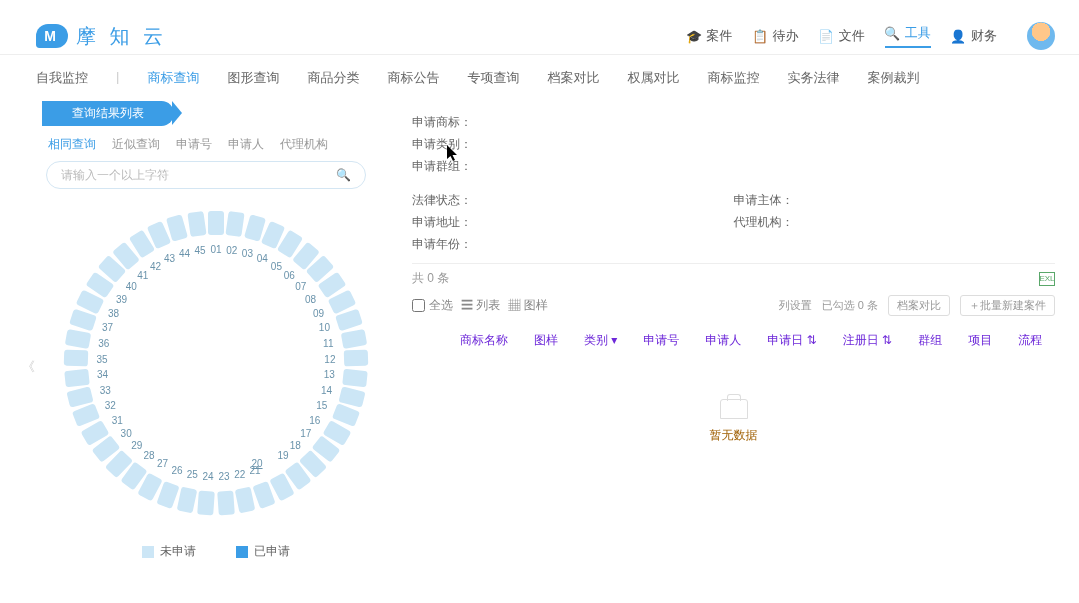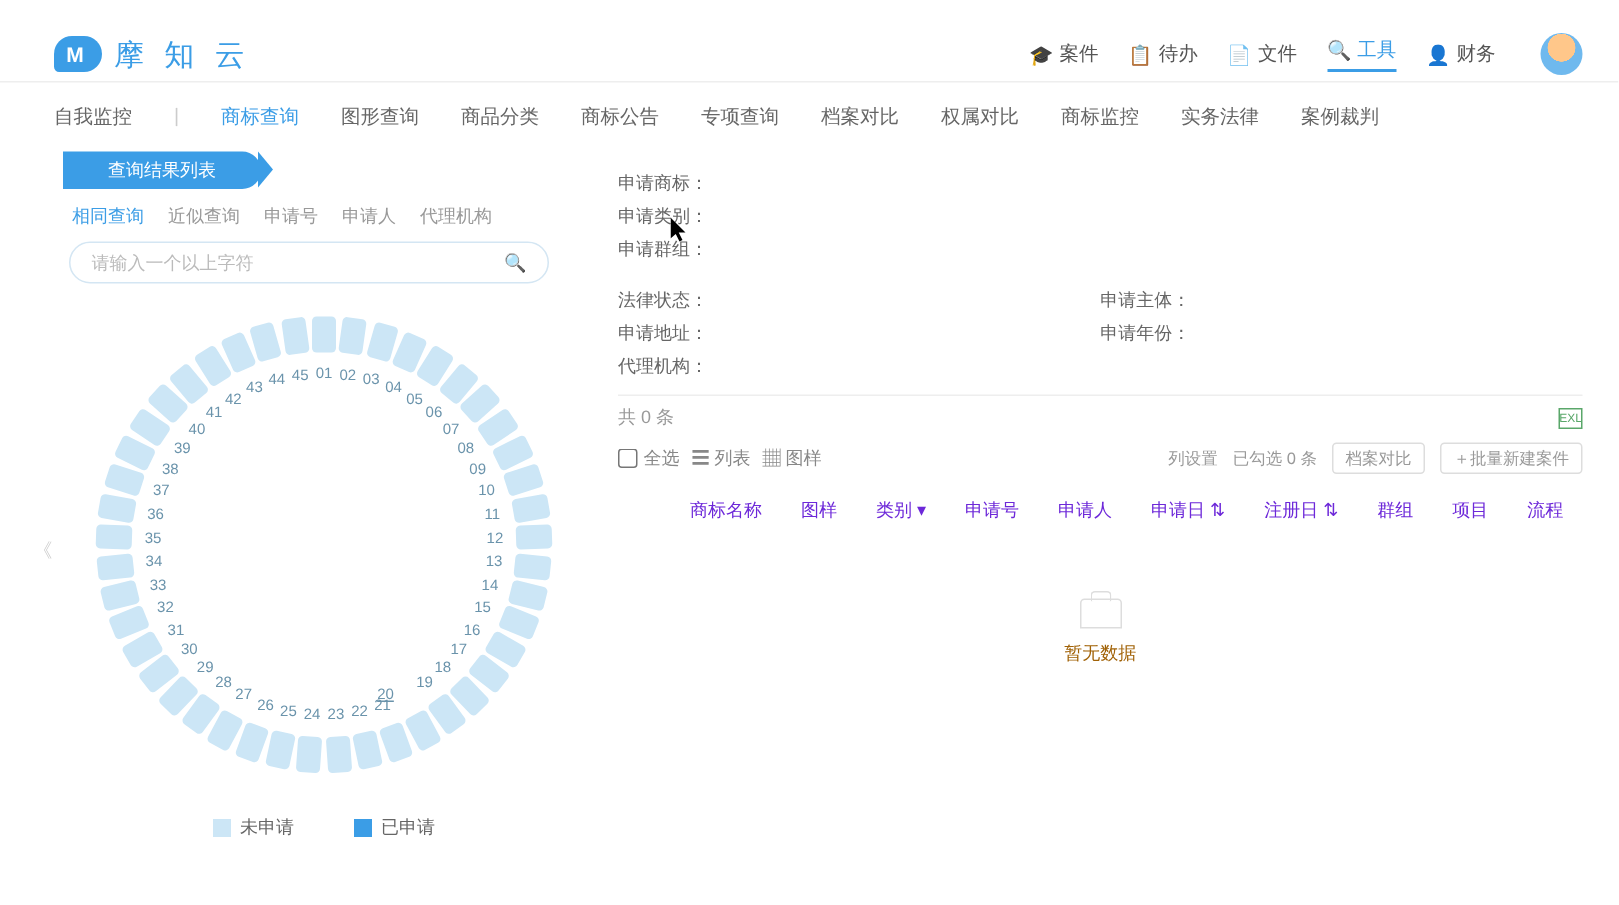--- a/index.html
+++ b/index.html
@@ -220,22 +220,22 @@
 
   <div class="right">
     <div class="fields">
       <div class="field full">申请商标：</div>
       <div class="field full">申请类别：</div>
       <div class="field full">申请群组：</div>
       <div class="field full" style="height:12px"></div>
       <div class="field">法律状态：</div>
       <div class="field">申请主体：</div>
       <div class="field">申请地址：</div>
+      <div class="field">代理机构：</div>
       <div class="field">申请年份：</div>
-      <div class="field">代理机构：</div>
     </div>
     <div class="divider"></div>
     <div class="count-row">
       <span>共 0 条</span>
       <span class="excel-icon">EXL</span>
     </div>
     <div class="toolbar">
       <div class="tool-left">
         <label>
             <input type="checkbox" style="">

